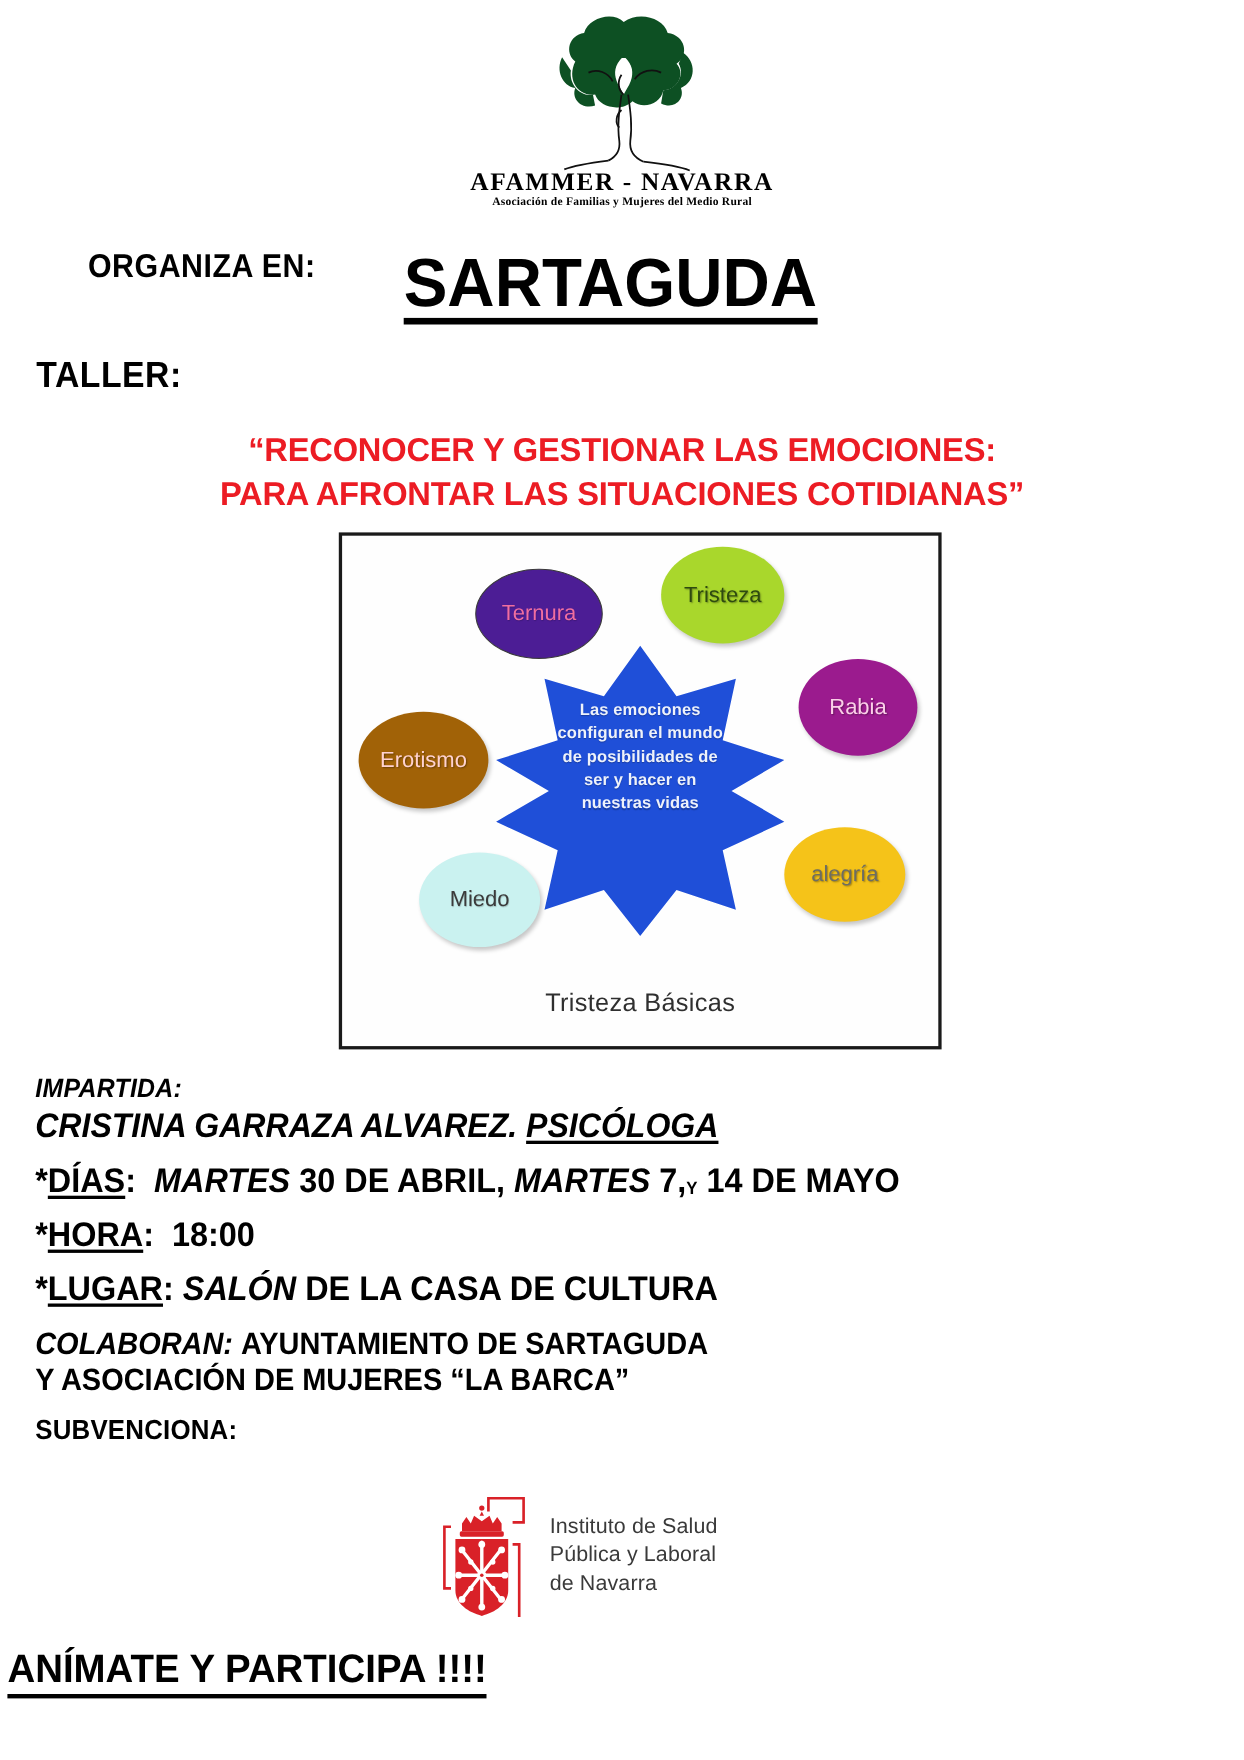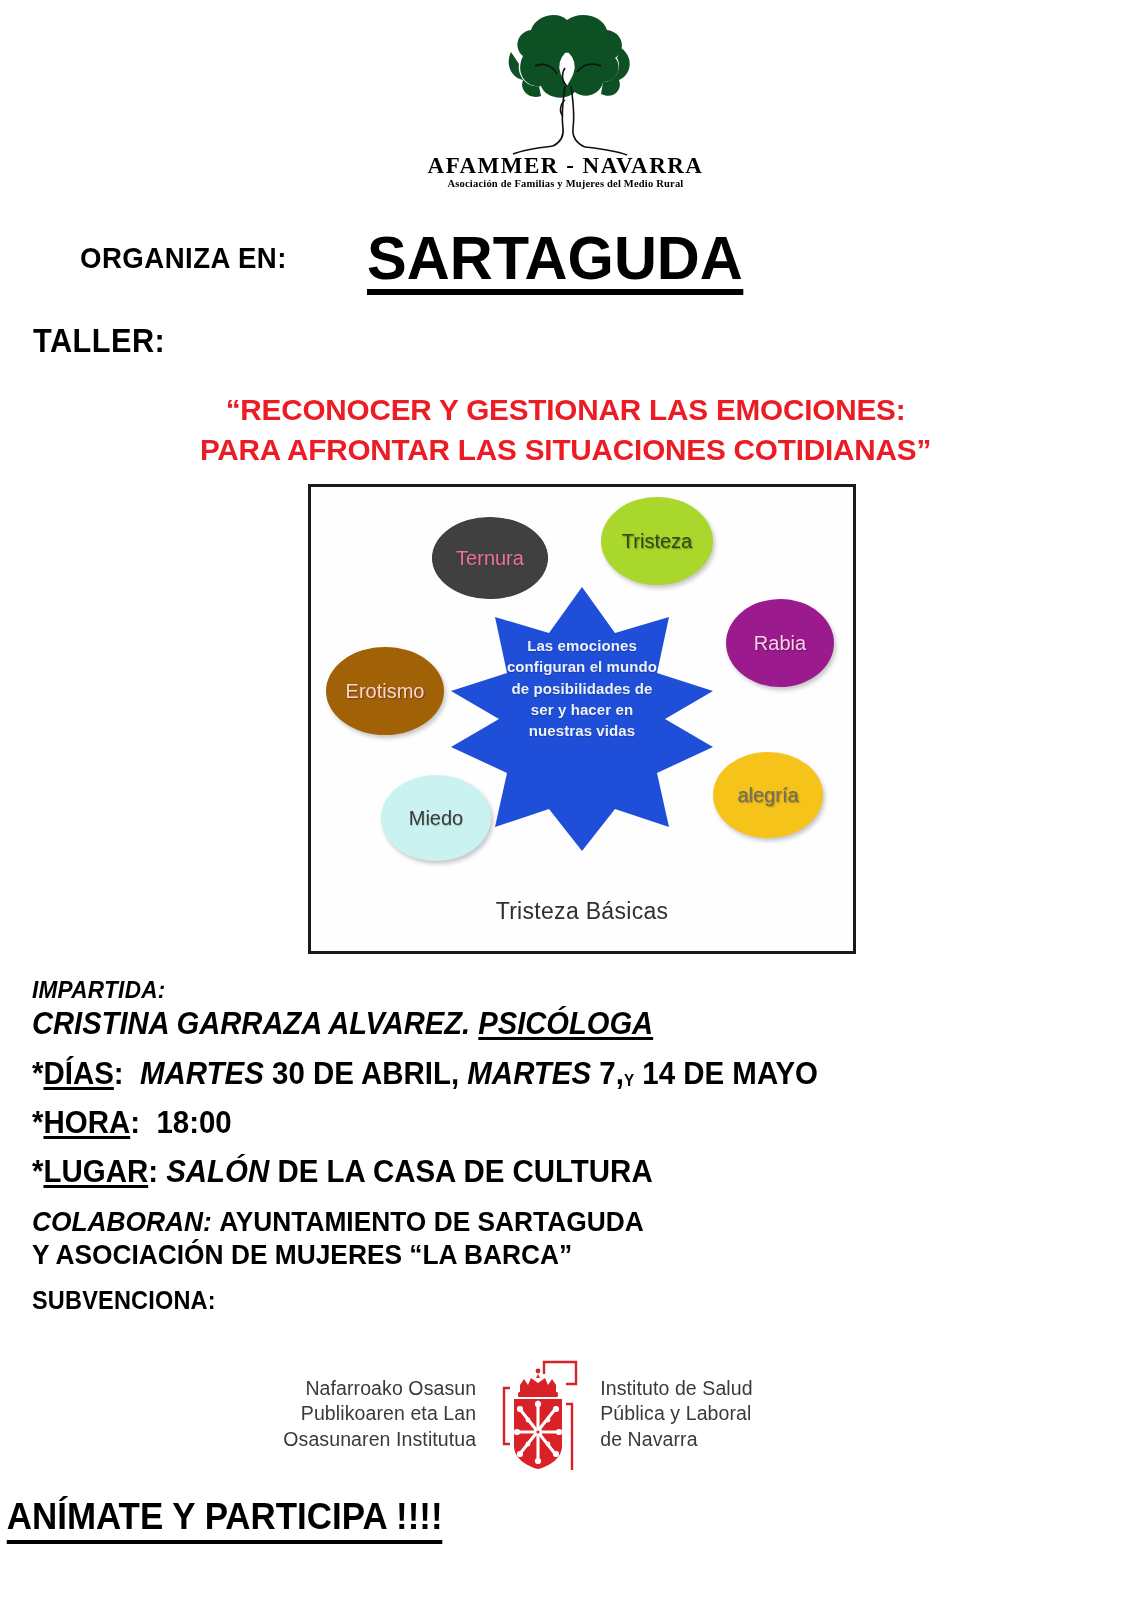--- a/index.html
+++ b/index.html
@@ -51,21 +51,21 @@
     color: #000;
   }
 
   
   .organiza-row {
     position: absolute;
     left: 80px;
     top: 226px;
     width: 900px;
     display: flex;
-    align-items: center;
+    align-items: flex-start;
   }
   .organiza-label {
     font-size: 30px;
     font-weight: bold;
     letter-spacing: 0.5px;
     transform: scaleX(0.92);
     transform-origin: left bottom;
     padding-bottom: 6px;
   }
   .sartaguda {
@@ -150,21 +150,21 @@
     align-items: center;
     justify-content: center;
     border-radius: 50%;
     font-size: 20px;
     font-weight: normal;
     text-shadow: 1px 1px 1.5px rgba(0,0,0,0.35);
     box-shadow: 2px 3px 4px rgba(0,0,0,0.22);
   }
   .emo-ternura {
     left: 121px; top: 30px; width: 114px; height: 80px;
-    background: #404040;
+    background: #4c1d95;
     border: 1.5px solid #3b3b3b;
     color: #f06ea0;
     box-shadow: none;
     text-shadow: 0.5px 0.5px 1px rgba(0,0,0,0.18);
   }
   .emo-tristeza {
     left: 290px; top: 10px; width: 112px; height: 88px;
     background: #a9d72c;
     color: #2e4a10;
   }
@@ -354,25 +354,20 @@
 
     <div class="line l-colab1"><span class="it">COLABORAN:</span><span>&nbsp;</span><span>AYUNTAMIENTO DE SARTAGUDA</span></div>
 
     <div class="line l-colab2">Y ASOCIACIÓN DE MUJERES “LA BARCA”</div>
 
     <div class="line l-subv">SUBVENCIONA:</div>
   </div>
 
   <div class="inst-logo">
 
-    <div class="inst-eu">
-      <div>Nafarroako Osasun</div>
-      <div>Publikoaren eta Lan</div>
-      <div>Osasunaren Institutua</div>
-    </div>
 
     <svg class="inst-shield" viewBox="0 0 108 112">
 
       <g stroke="#d92128" stroke-width="2.4" fill="none">
         <path d="M26 30 L20 30 L20 86 L26 86"></path>
         <path d="M82 46 L88 46 L88 112"></path>
         <path d="M60 16 L60 4 L92 4 L92 26 L82 26"></path>
       </g>
 
       <g fill="#d92128">

